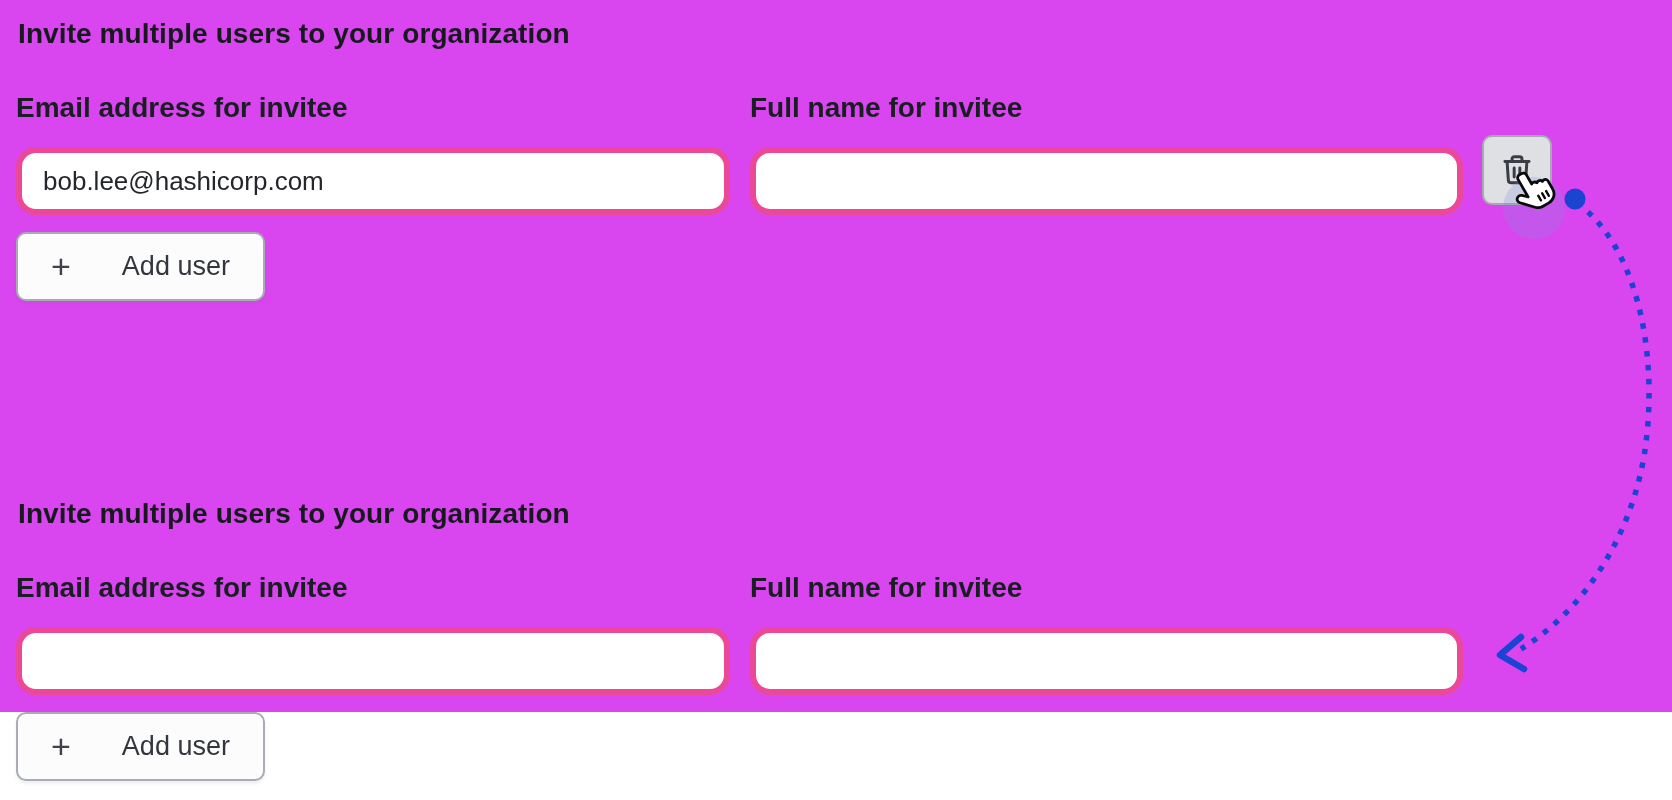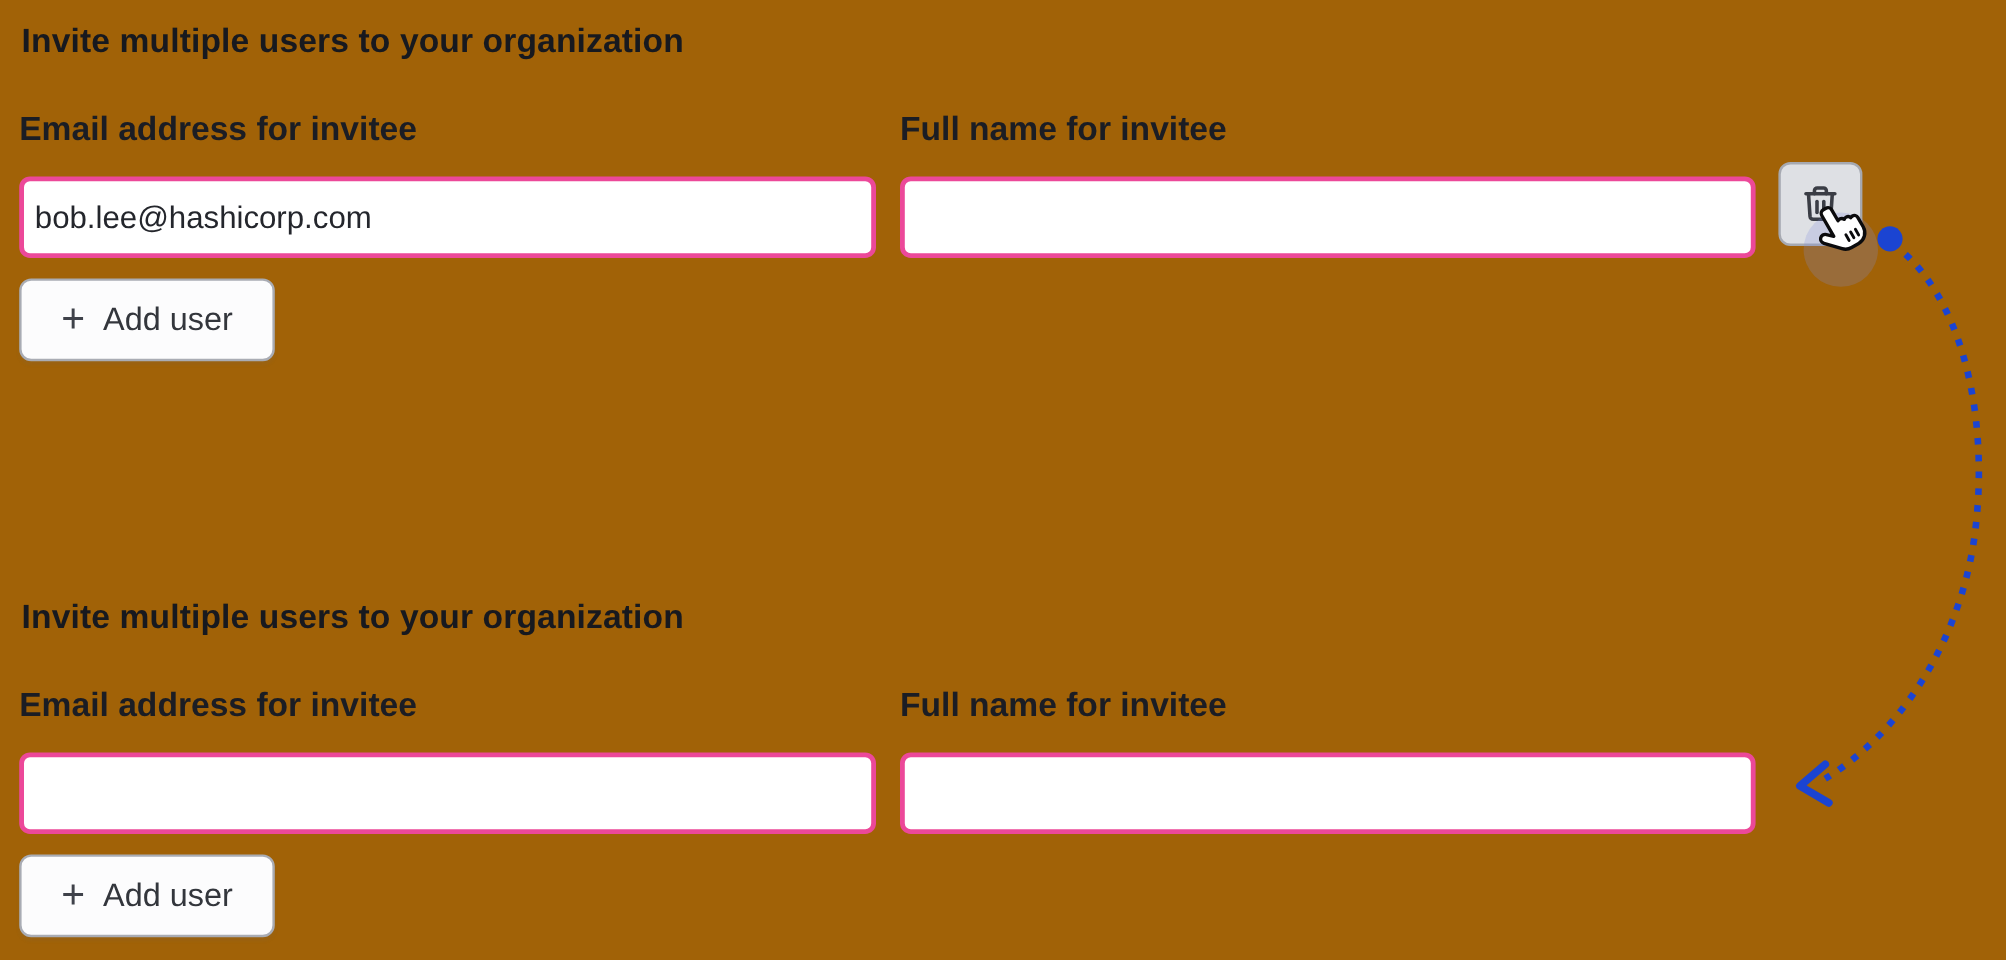--- a/index.html
+++ b/index.html
@@ -1,50 +1,50 @@
 <!DOCTYPE html>
 <html><head>
 <meta charset="utf-8">
 <style>
   * { margin:0; padding:0; box-sizing:border-box; }
   html,body { width:1672px; height:800px; background:#ffffff; overflow:hidden;
     font-family:"Liberation Sans","DejaVu Sans",sans-serif; }
-  .stage { position:relative; width:1672px; height:800px; background:#a16207; }
+  .stage { position:relative; width:1672px; height:712px; background:#d946ef; }
 
   .section { position:absolute; left:16px; width:1560px; height:290px; }
   .section.first  { top:16px; }
   .section.second { top:496px; }
 
   .heading { position:absolute; top:0; left:2px; font-size:28px; font-weight:700;
     color:#17191f; letter-spacing:.1px; line-height:36px; }
 
   .field-col { position:absolute; top:76px; }
   .col-email { left:0;    width:714px; }
   .col-name  { left:734px; width:713px; }
 
   .field-label { display:block; font-size:28px; font-weight:600; color:#1b1d24;
     line-height:32px; }
 
   .text-input { display:block; margin-top:23px; width:100%; height:68px;
-    border:4px solid #ec4899; border-radius:9px; background:#fff;
-    padding:0 9px; font-size:26px; color:#24262c;
+    border:6px solid #ec4899; border-radius:20px; background:#fff;
+    padding:0 21px; font-size:26px; color:#24262c;
     font-family:"Liberation Sans","DejaVu Sans",sans-serif; outline:none; }
 
   .delete-btn { position:absolute; top:119px; left:1466px; width:70px; height:70px;
     background:#dee0e4; border:2px solid #a6a9b1; border-radius:10px;
     display:flex; align-items:center; justify-content:center; cursor:pointer; padding:0; }
 
   .add-btn { position:absolute; top:216px; left:0; height:69px;
     display:inline-flex; align-items:center; gap:15px; padding:0 33px;
     background:#fcfcfd; border:2px solid #a9acb4; border-radius:10px;
     box-shadow:0 3px 3px rgba(101,106,118,.10); cursor:pointer;
     font-family:"Liberation Sans","DejaVu Sans",sans-serif; }
   .add-btn .plus { font-size:34px; font-weight:300; color:#3f424a; line-height:1;
     transform:translateY(-1px); }
-  .add-btn .add-label { font-size:27px; font-weight:400; color:#33363c; }
+  .add-btn .add-label { font-size:27px; font-weight:400; color:#33363c;margin-left:36px; }
 
   .overlay { position:absolute; top:0; left:0; width:1672px; height:800px;
     pointer-events:none; }
 
   .cursor-wrap { position:absolute; left:1501px; top:174px; width:52px; height:52px;
     transform:rotate(-30deg); transform-origin:14px 8px; pointer-events:none; }
 </style>
 </head>
 <body>
 

